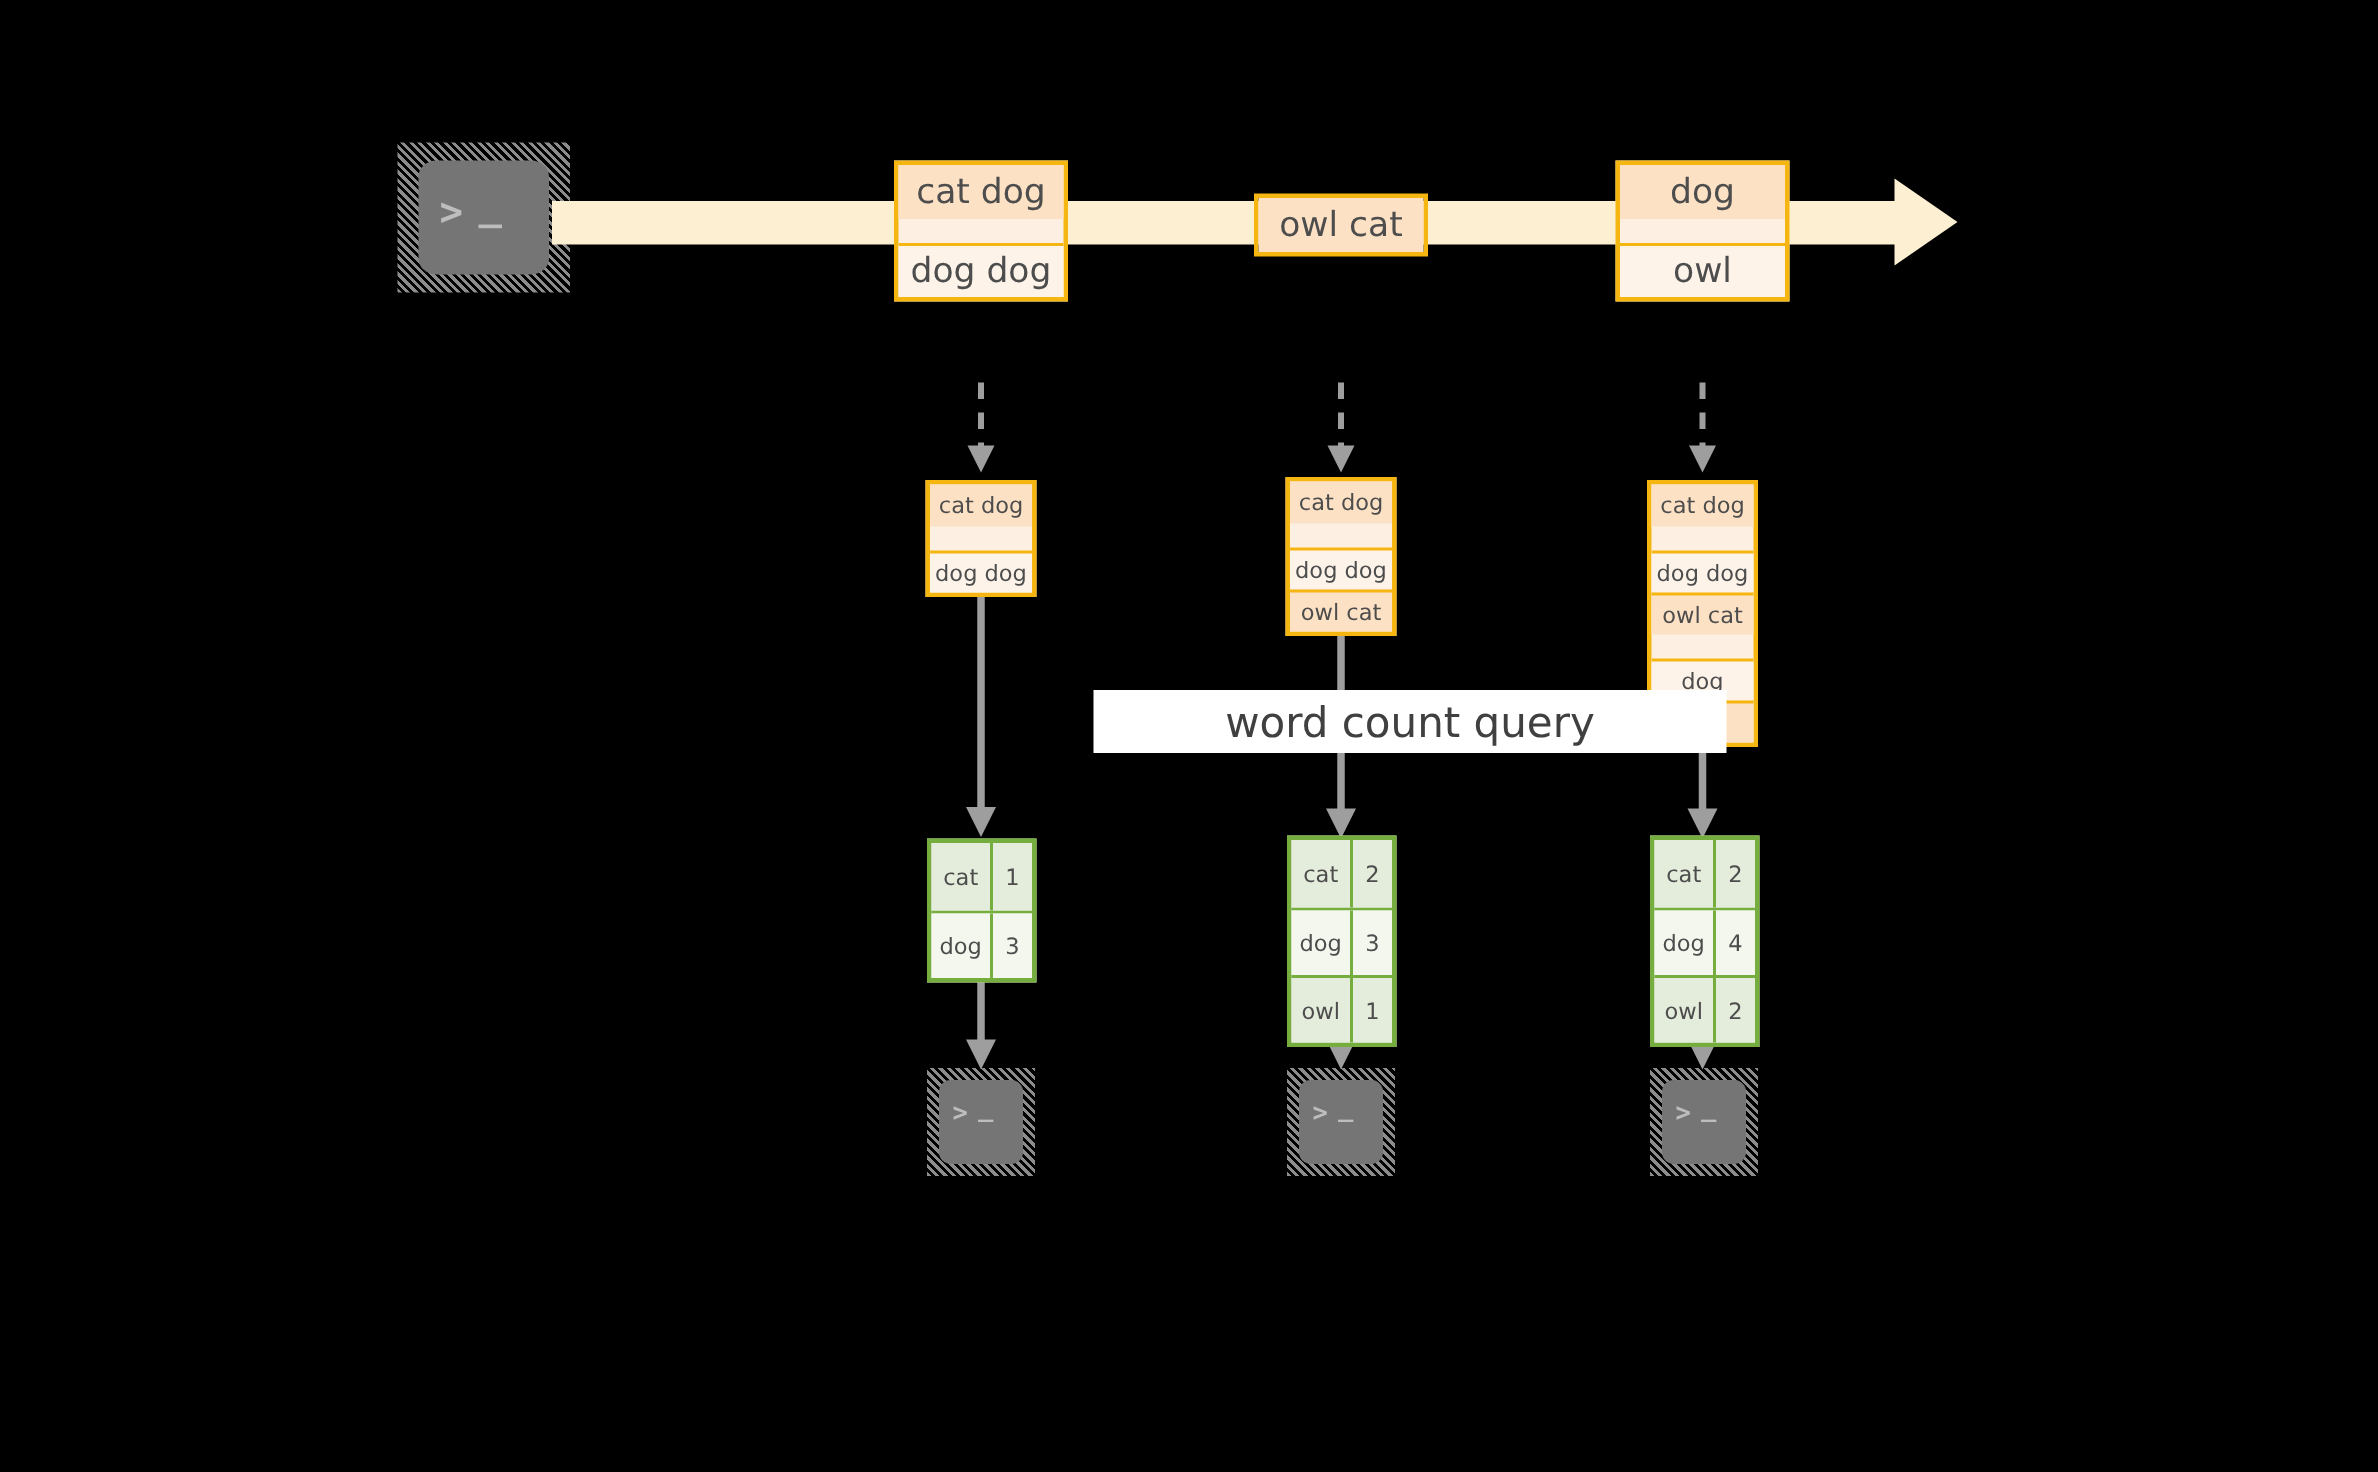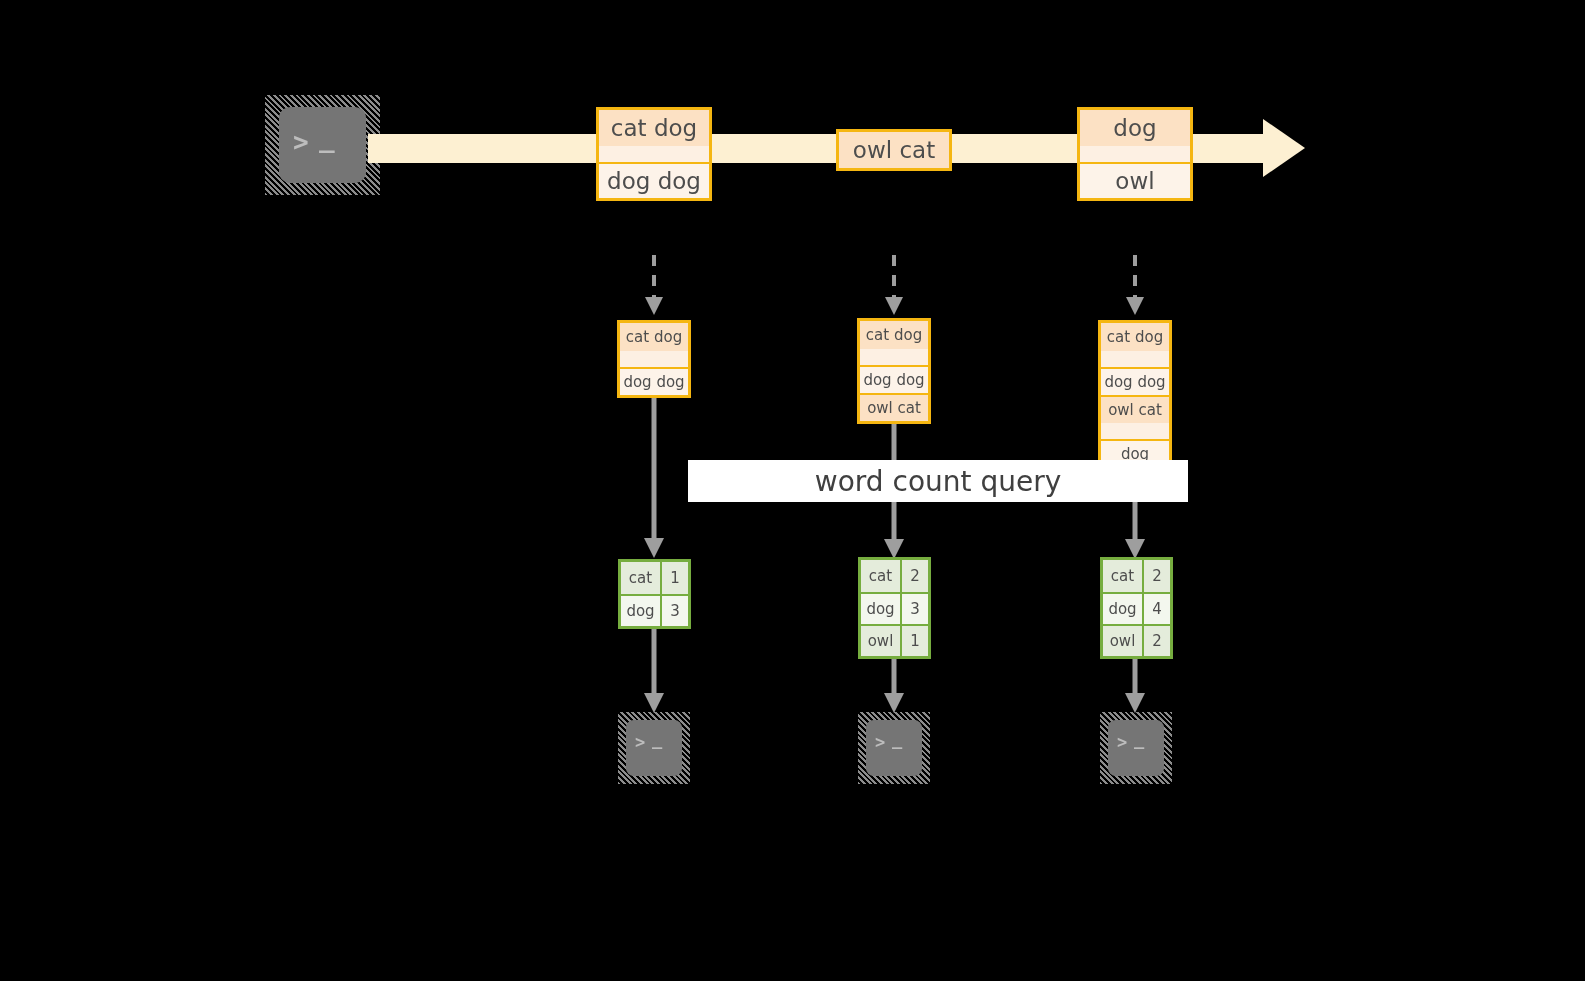--- a/index.html
+++ b/index.html
@@ -82,21 +82,21 @@
   
   .kv-table {
     position: absolute;
     box-sizing: border-box;
     border: 3px solid #76ad3f;
     background: #f3f7ee;
     z-index: 4;
   }
   .kv-row {
     display: flex;
-    height: 32px;
+    height: 45px;
     box-sizing: border-box;
   }
   .kv-row + .kv-row { border-top: 2px solid #76ad3f; }
   .kv-row.shade-a .kv-key, .kv-row.shade-a .kv-val { background: #e4ecdb; }
   .kv-row.shade-b .kv-key, .kv-row.shade-b .kv-val { background: #f3f7ee; }
   .kv-key {
     flex: 0 0 41px;
     display: flex;
     align-items: center;
     justify-content: center;
@@ -211,21 +211,21 @@
       <polygon points="4,129 24,129 14,149" fill="#9e9e9e"></polygon>
     </svg>
   </div>
   <div class="conn" style="left:1121px; top:472px; width:28px; height:88px;">
     <svg width="28" height="88" viewBox="0 0 28 88">
       <line x1="14" y1="0" x2="14" y2="70" stroke="#9e9e9e" stroke-width="5"></line>
       <polygon points="4,67 24,67 14,87" fill="#9e9e9e"></polygon>
     </svg>
   </div>
 
-  <div class="query-label" style="left:688px; top:460px; width:500px; height:42px; font-size:28px;">
+  <div class="query-label" style="left:729px; top:460px; width:422px; height:42px; font-size:28px;">
     <span>word count query</span>
   </div>
 
   <div class="kv-table" style="left:618px; top:559px; width:73px;">
     <div class="kv-row shade-a">
       <div class="kv-key">cat</div>
       <div class="kv-val">1</div>
     </div>
     <div class="kv-row shade-b">
       <div class="kv-key">dog</div>

